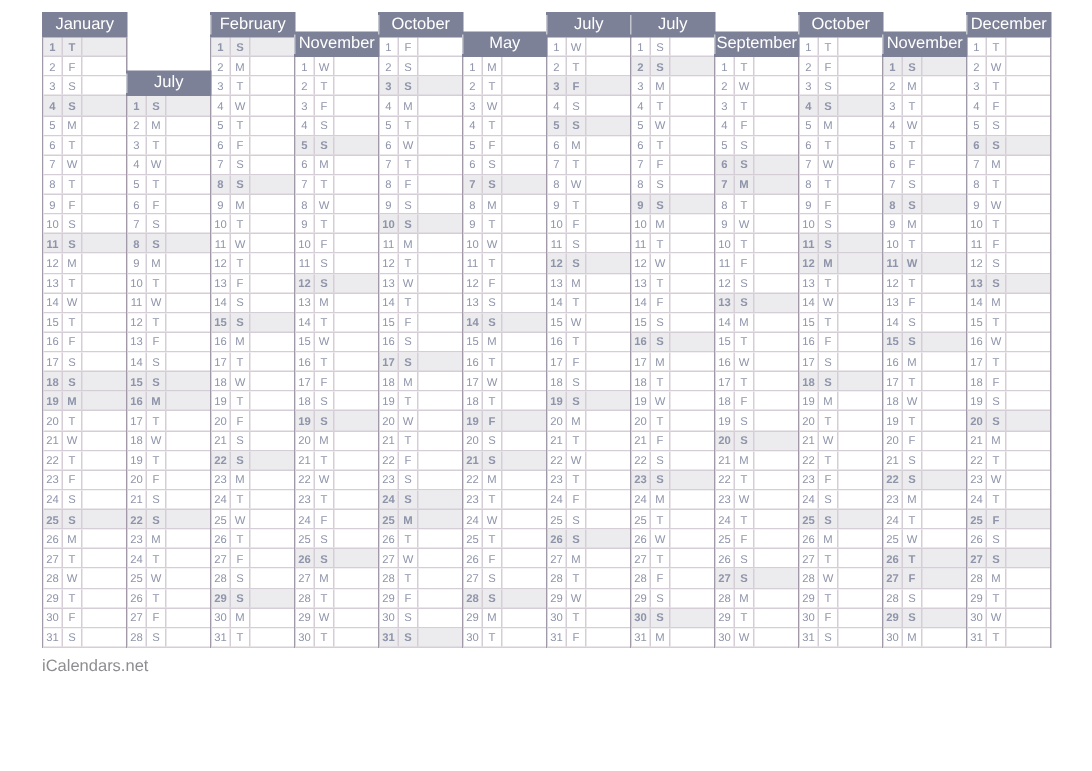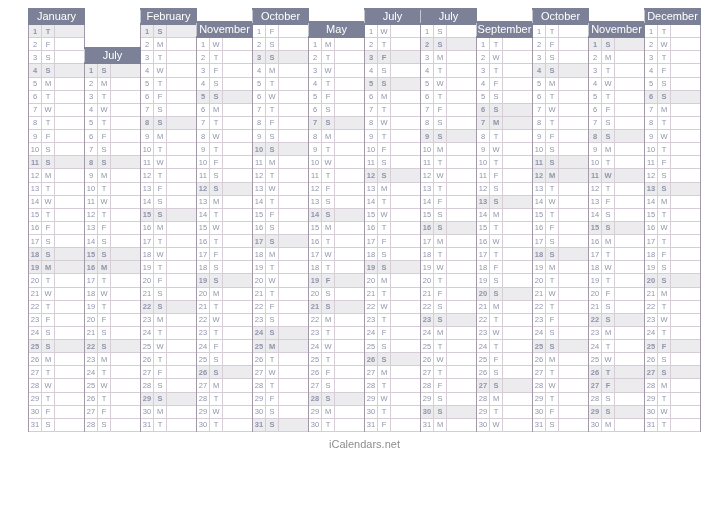--- a/index.html
+++ b/index.html
@@ -70,21 +70,21 @@
     width:13px;
     border-right:1px solid var(--row-border);
     font-size:7.5px;
     color:var(--cell-text);
     display:flex;align-items:center;justify-content:center;
   }
   .notes{flex:1;}
   .footer{
     width:673px;
     margin:6px 0 0 28px;
-    text-align:center;
+    text-align:left;
     font-size:11px;
     color:var(--footer-color);
   }
   .footer a{color:var(--footer-color);text-decoration:none;cursor:pointer;}
 </style>
 </head>
 <body>
 
 <div class="page">
 

